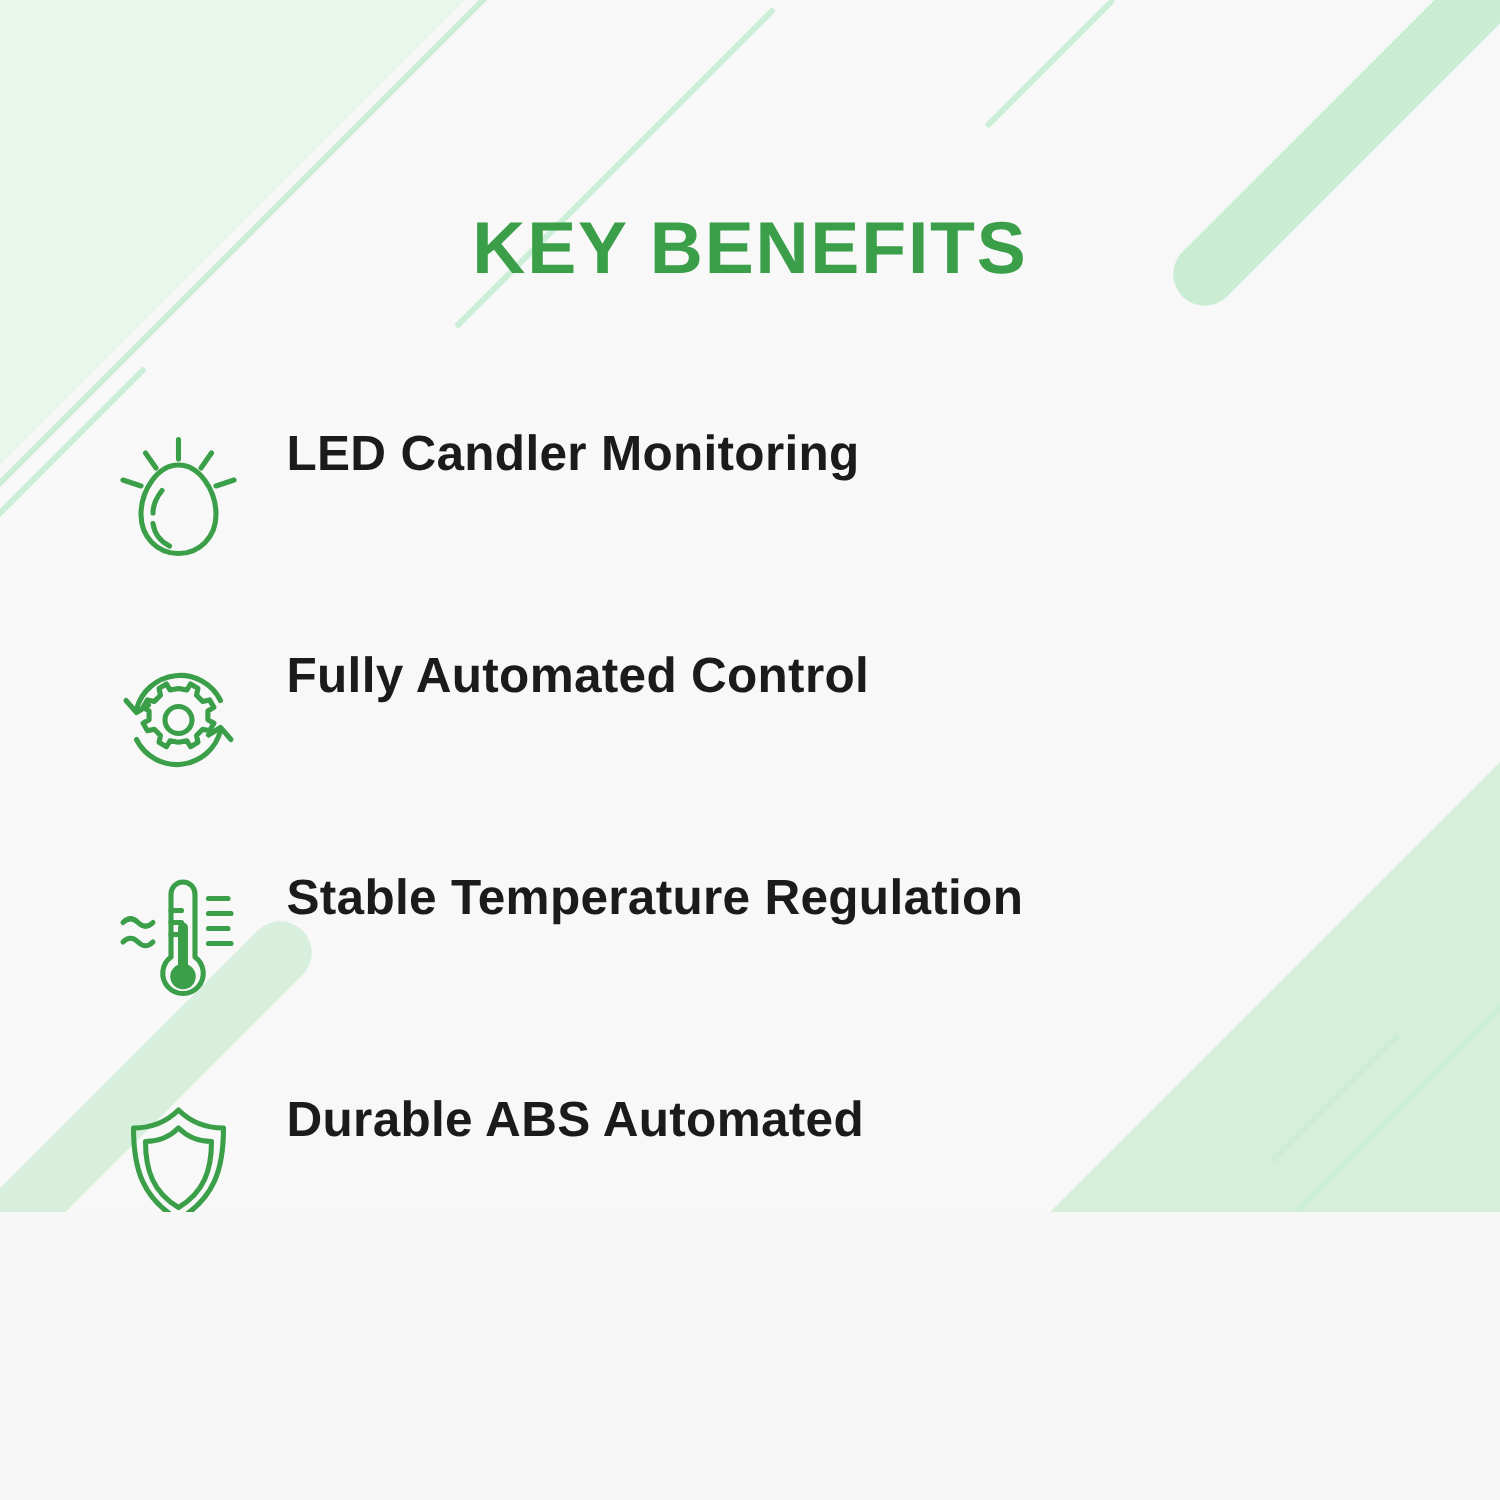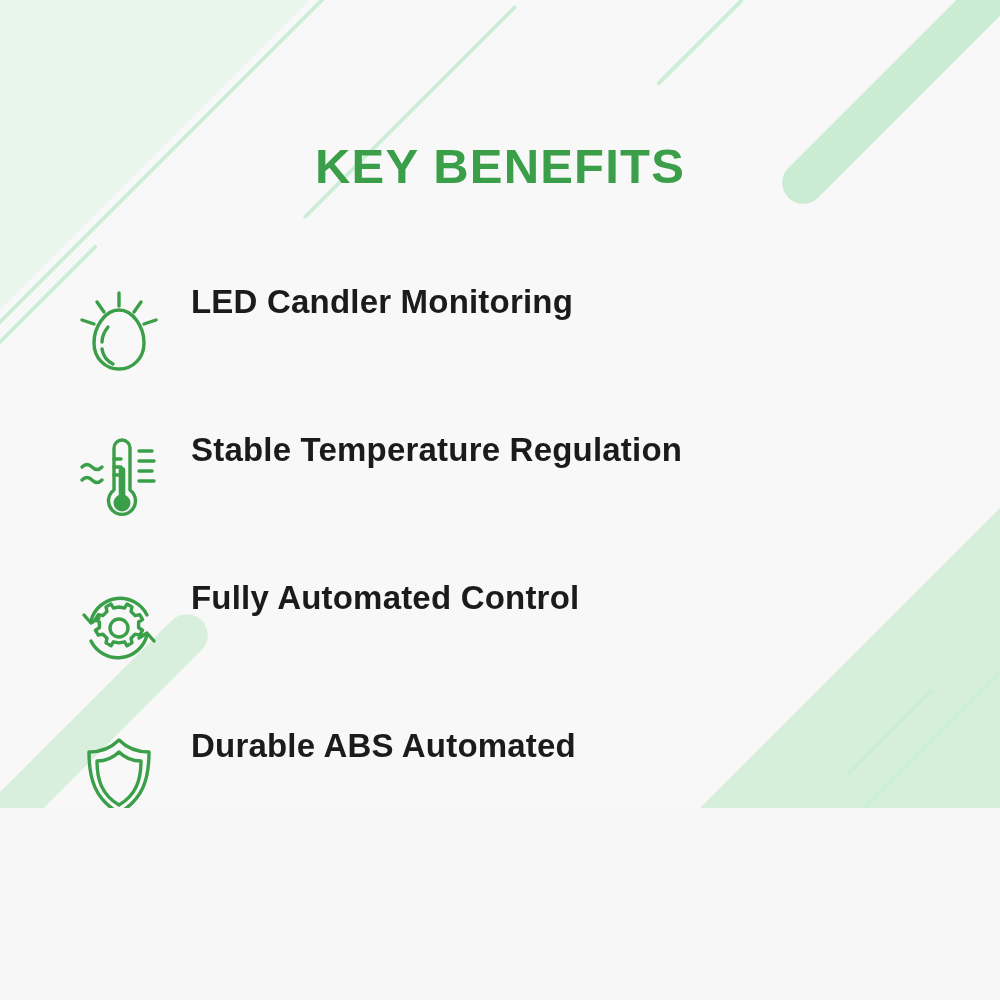--- a/index.html
+++ b/index.html
@@ -183,46 +183,20 @@
             <path d="M26 60 C27 67 31 72 37 75"></path>
           </svg>
         </div>
         <div class="benefit-label">LED Candler Monitoring</div>
       </div>
 
       <div class="benefit-row">
         <div class="benefit-icon">
           <svg width="86" height="86" viewBox="0 0 86 86" fill="none" stroke="#3a9f48" stroke-width="3.4" stroke-linecap="round" stroke-linejoin="round">
 
-            <path d="M38 11 a8 8 0 0 1 16 0 v42 a13.5 13.5 0 1 1 -16 0 Z"></path>
-
-            <path d="M46 30 v28.5 a7.5 7.5 0 1 1 0 0 Z" fill="#3a9f48" stroke="none"></path>
-            <circle cx="46" cy="66" r="8.5" fill="#3a9f48" stroke="none"></circle>
-            <rect x="42.7" y="30" width="6.6" height="32" rx="3.3" fill="#3a9f48" stroke="none"></rect>
-
-            <line x1="38" y1="22" x2="45" y2="22"></line>
-            <line x1="38" y1="30" x2="45" y2="30"></line>
-            <line x1="38" y1="38" x2="45" y2="38"></line>
-
-            <line x1="63" y1="14" x2="76" y2="14"></line>
-            <line x1="63" y1="24" x2="78" y2="24"></line>
-            <line x1="63" y1="34" x2="76" y2="34"></line>
-            <line x1="63" y1="44" x2="78" y2="44"></line>
-
-            <path d="M6 30 q5 -5 10 0 q5 5 10 0"></path>
-            <path d="M6 43 q5 -5 10 0 q5 5 10 0"></path>
-          </svg>
-        </div>
-        <div class="benefit-label">Stable Temperature Regulation</div>
-      </div>
-
-      <div class="benefit-row">
-        <div class="benefit-icon">
-          <svg width="86" height="86" viewBox="0 0 86 86" fill="none" stroke="#3a9f48" stroke-width="3.4" stroke-linecap="round" stroke-linejoin="round">
-
             <path d="M15 36 A30 30 0 0 1 71 30"></path>
             <polyline points="8,30 15,38 23,33"></polyline>
 
             <path d="M71 50 A30 30 0 0 1 15 56"></path>
             <polyline points="78,56 71,48 63,53"></polyline>
 
             <path d="M43 22
                      l5.6 1.0 2.4 -4.0 5.0 2.9 -1.0 4.6 4.1 4.1 4.6 -1.0 2.9 5.0 -4.0 2.4
                      0 5.8 4.0 2.4 -2.9 5.0 -4.6 -1.0 -4.1 4.1 1.0 4.6 -5.0 2.9 -2.4 -4.0
                      -5.6 1.0 -5.6 -1.0 -2.4 4.0 -5.0 -2.9 1.0 -4.6 -4.1 -4.1 -4.6 1.0 -2.9 -5.0
@@ -231,20 +205,46 @@
             <circle cx="43" cy="43" r="9"></circle>
           </svg>
         </div>
         <div class="benefit-label">Fully Automated Control</div>
       </div>
 
       <div class="benefit-row">
         <div class="benefit-icon">
           <svg width="86" height="86" viewBox="0 0 86 86" fill="none" stroke="#3a9f48" stroke-width="3.4" stroke-linecap="round" stroke-linejoin="round">
 
+            <path d="M38 11 a8 8 0 0 1 16 0 v42 a13.5 13.5 0 1 1 -16 0 Z"></path>
+
+            <path d="M46 30 v28.5 a7.5 7.5 0 1 1 0 0 Z" fill="#3a9f48" stroke="none"></path>
+            <circle cx="46" cy="66" r="8.5" fill="#3a9f48" stroke="none"></circle>
+            <rect x="42.7" y="30" width="6.6" height="32" rx="3.3" fill="#3a9f48" stroke="none"></rect>
+
+            <line x1="38" y1="22" x2="45" y2="22"></line>
+            <line x1="38" y1="30" x2="45" y2="30"></line>
+            <line x1="38" y1="38" x2="45" y2="38"></line>
+
+            <line x1="63" y1="14" x2="76" y2="14"></line>
+            <line x1="63" y1="24" x2="78" y2="24"></line>
+            <line x1="63" y1="34" x2="76" y2="34"></line>
+            <line x1="63" y1="44" x2="78" y2="44"></line>
+
+            <path d="M6 30 q5 -5 10 0 q5 5 10 0"></path>
+            <path d="M6 43 q5 -5 10 0 q5 5 10 0"></path>
+          </svg>
+        </div>
+        <div class="benefit-label">Stable Temperature Regulation</div>
+      </div>
+
+      <div class="benefit-row">
+        <div class="benefit-icon">
+          <svg width="86" height="86" viewBox="0 0 86 86" fill="none" stroke="#3a9f48" stroke-width="3.4" stroke-linecap="round" stroke-linejoin="round">
+
             <path d="M43 7 C51 15 62 19 73 19 C73 46 67 66 43 80 C19 66 13 46 13 19 C24 19 35 15 43 7 Z"></path>
 
             <path d="M43 19 C49 25 57 28 65 28 C65 47 60 62 43 72 C26 62 21 47 21 28 C29 28 37 25 43 19 Z"></path>
           </svg>
         </div>
         <div class="benefit-label">Durable ABS Automated</div>
       </div>
 
     </div>
   </div>

